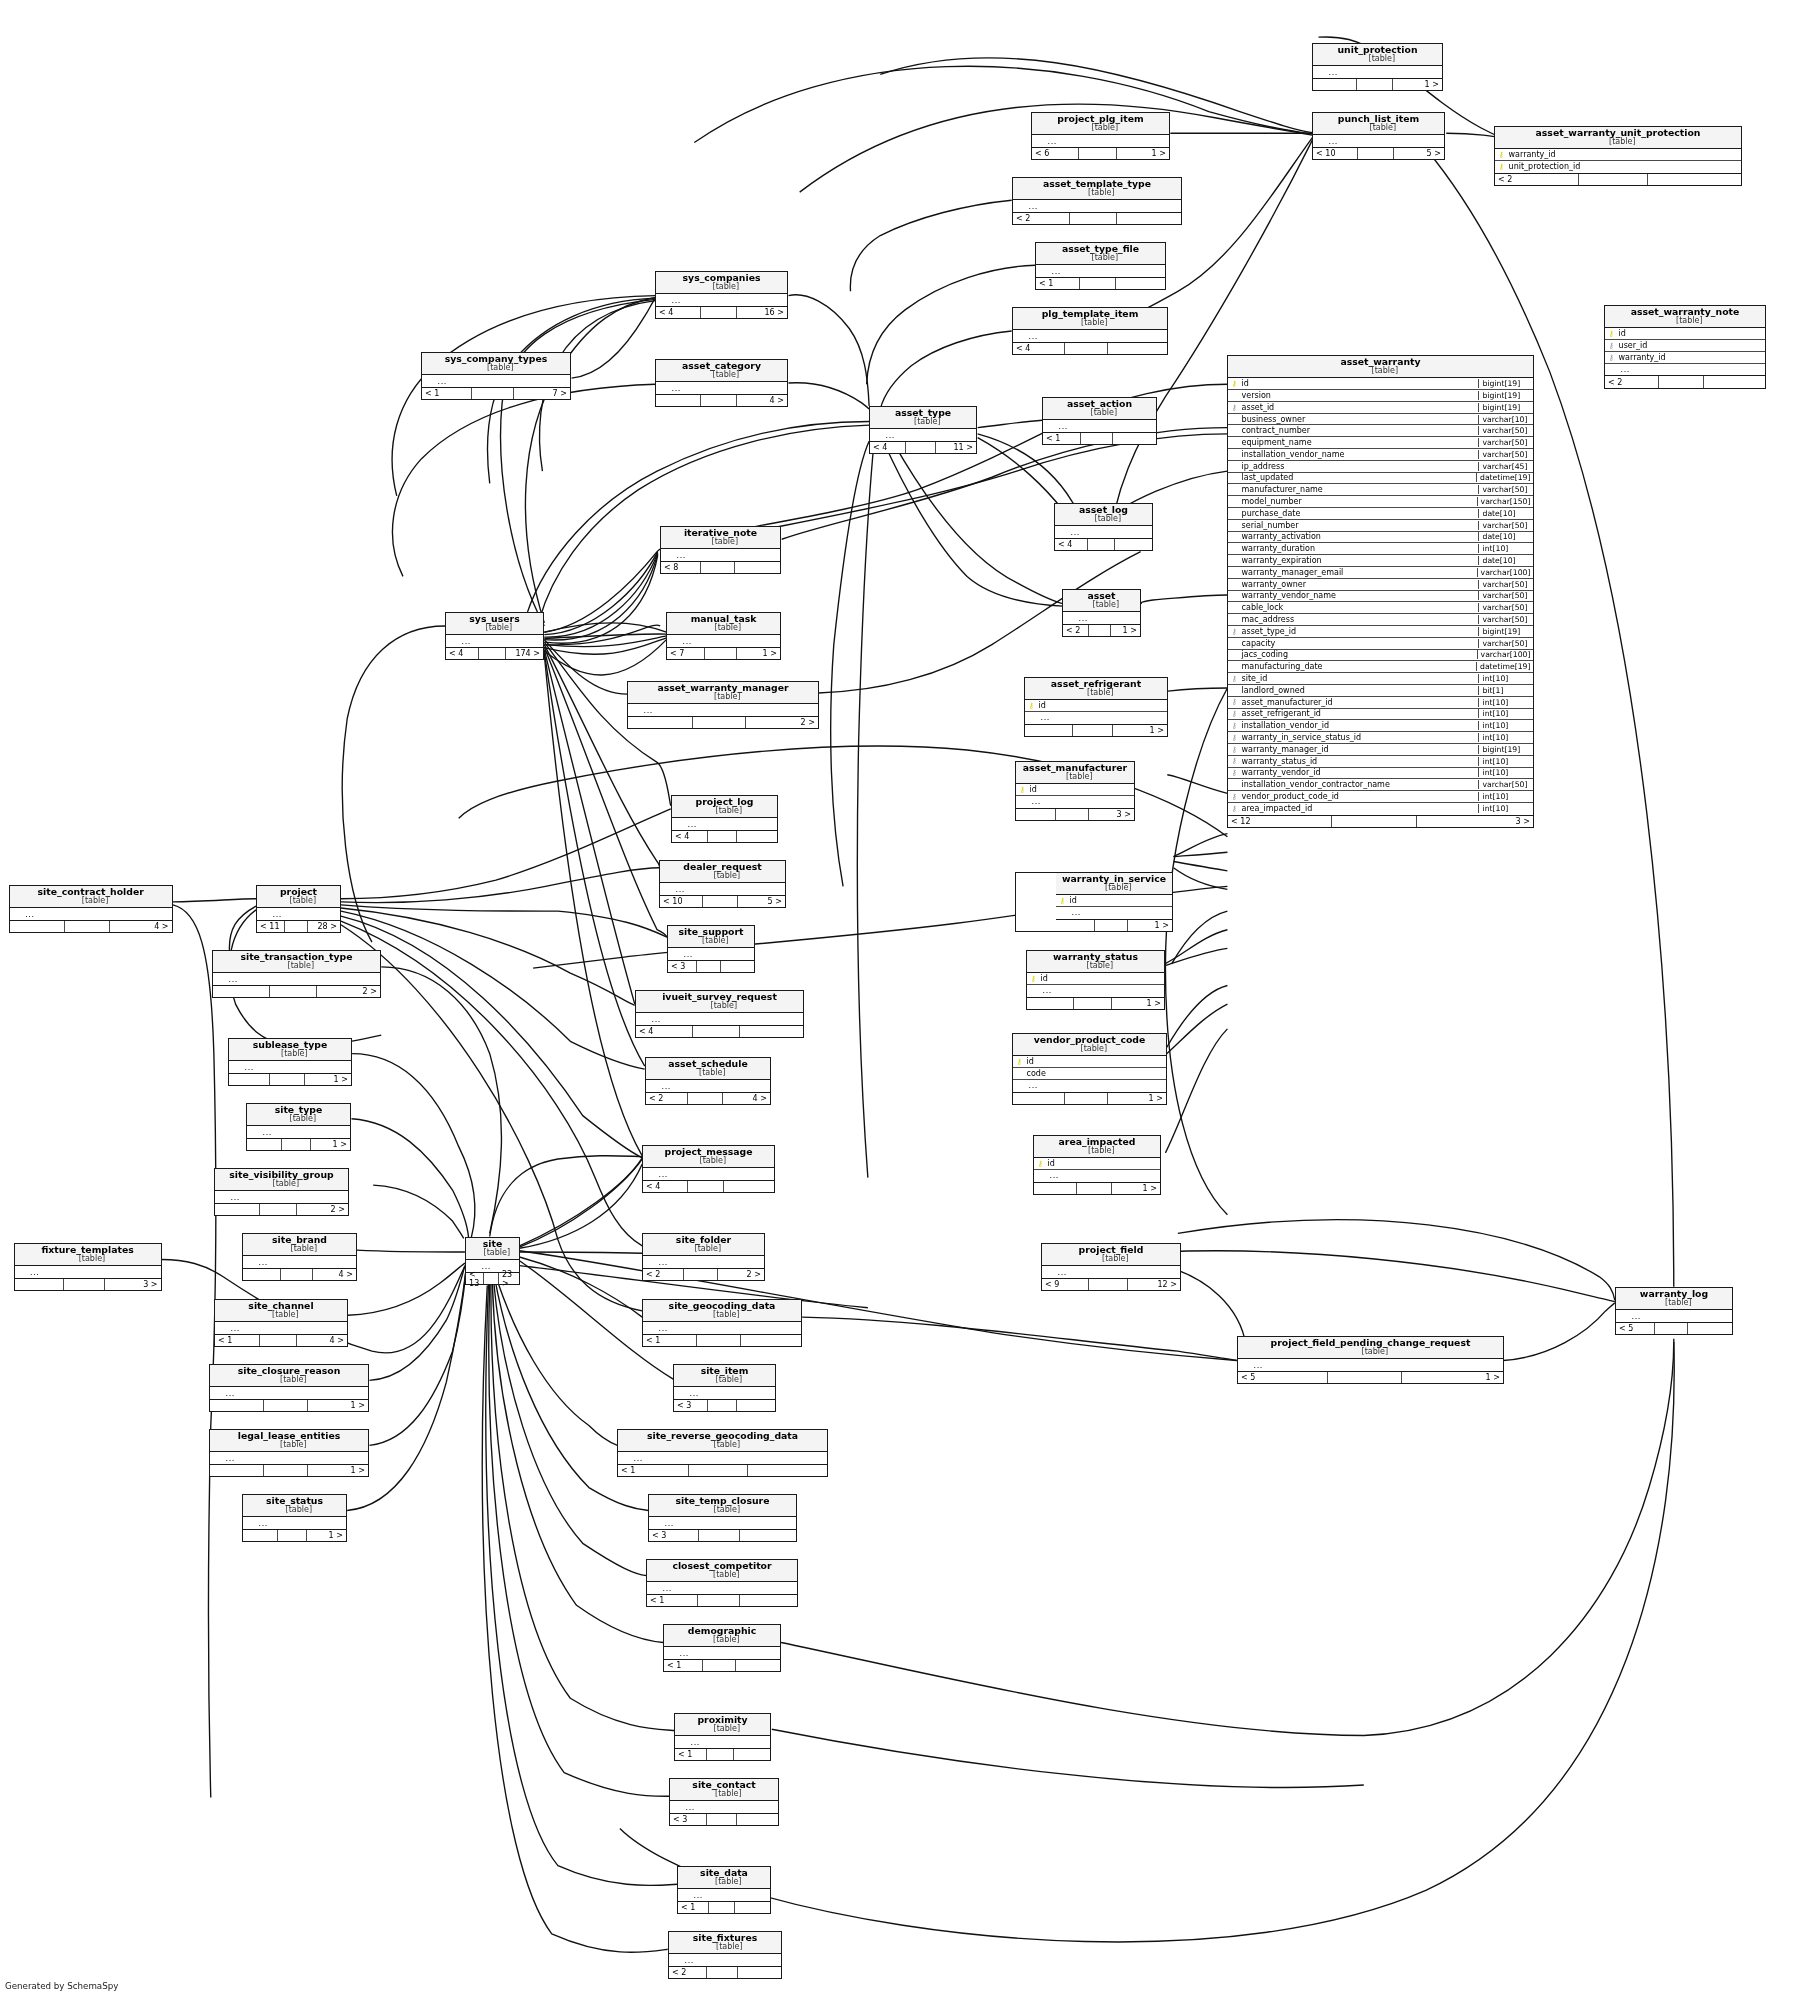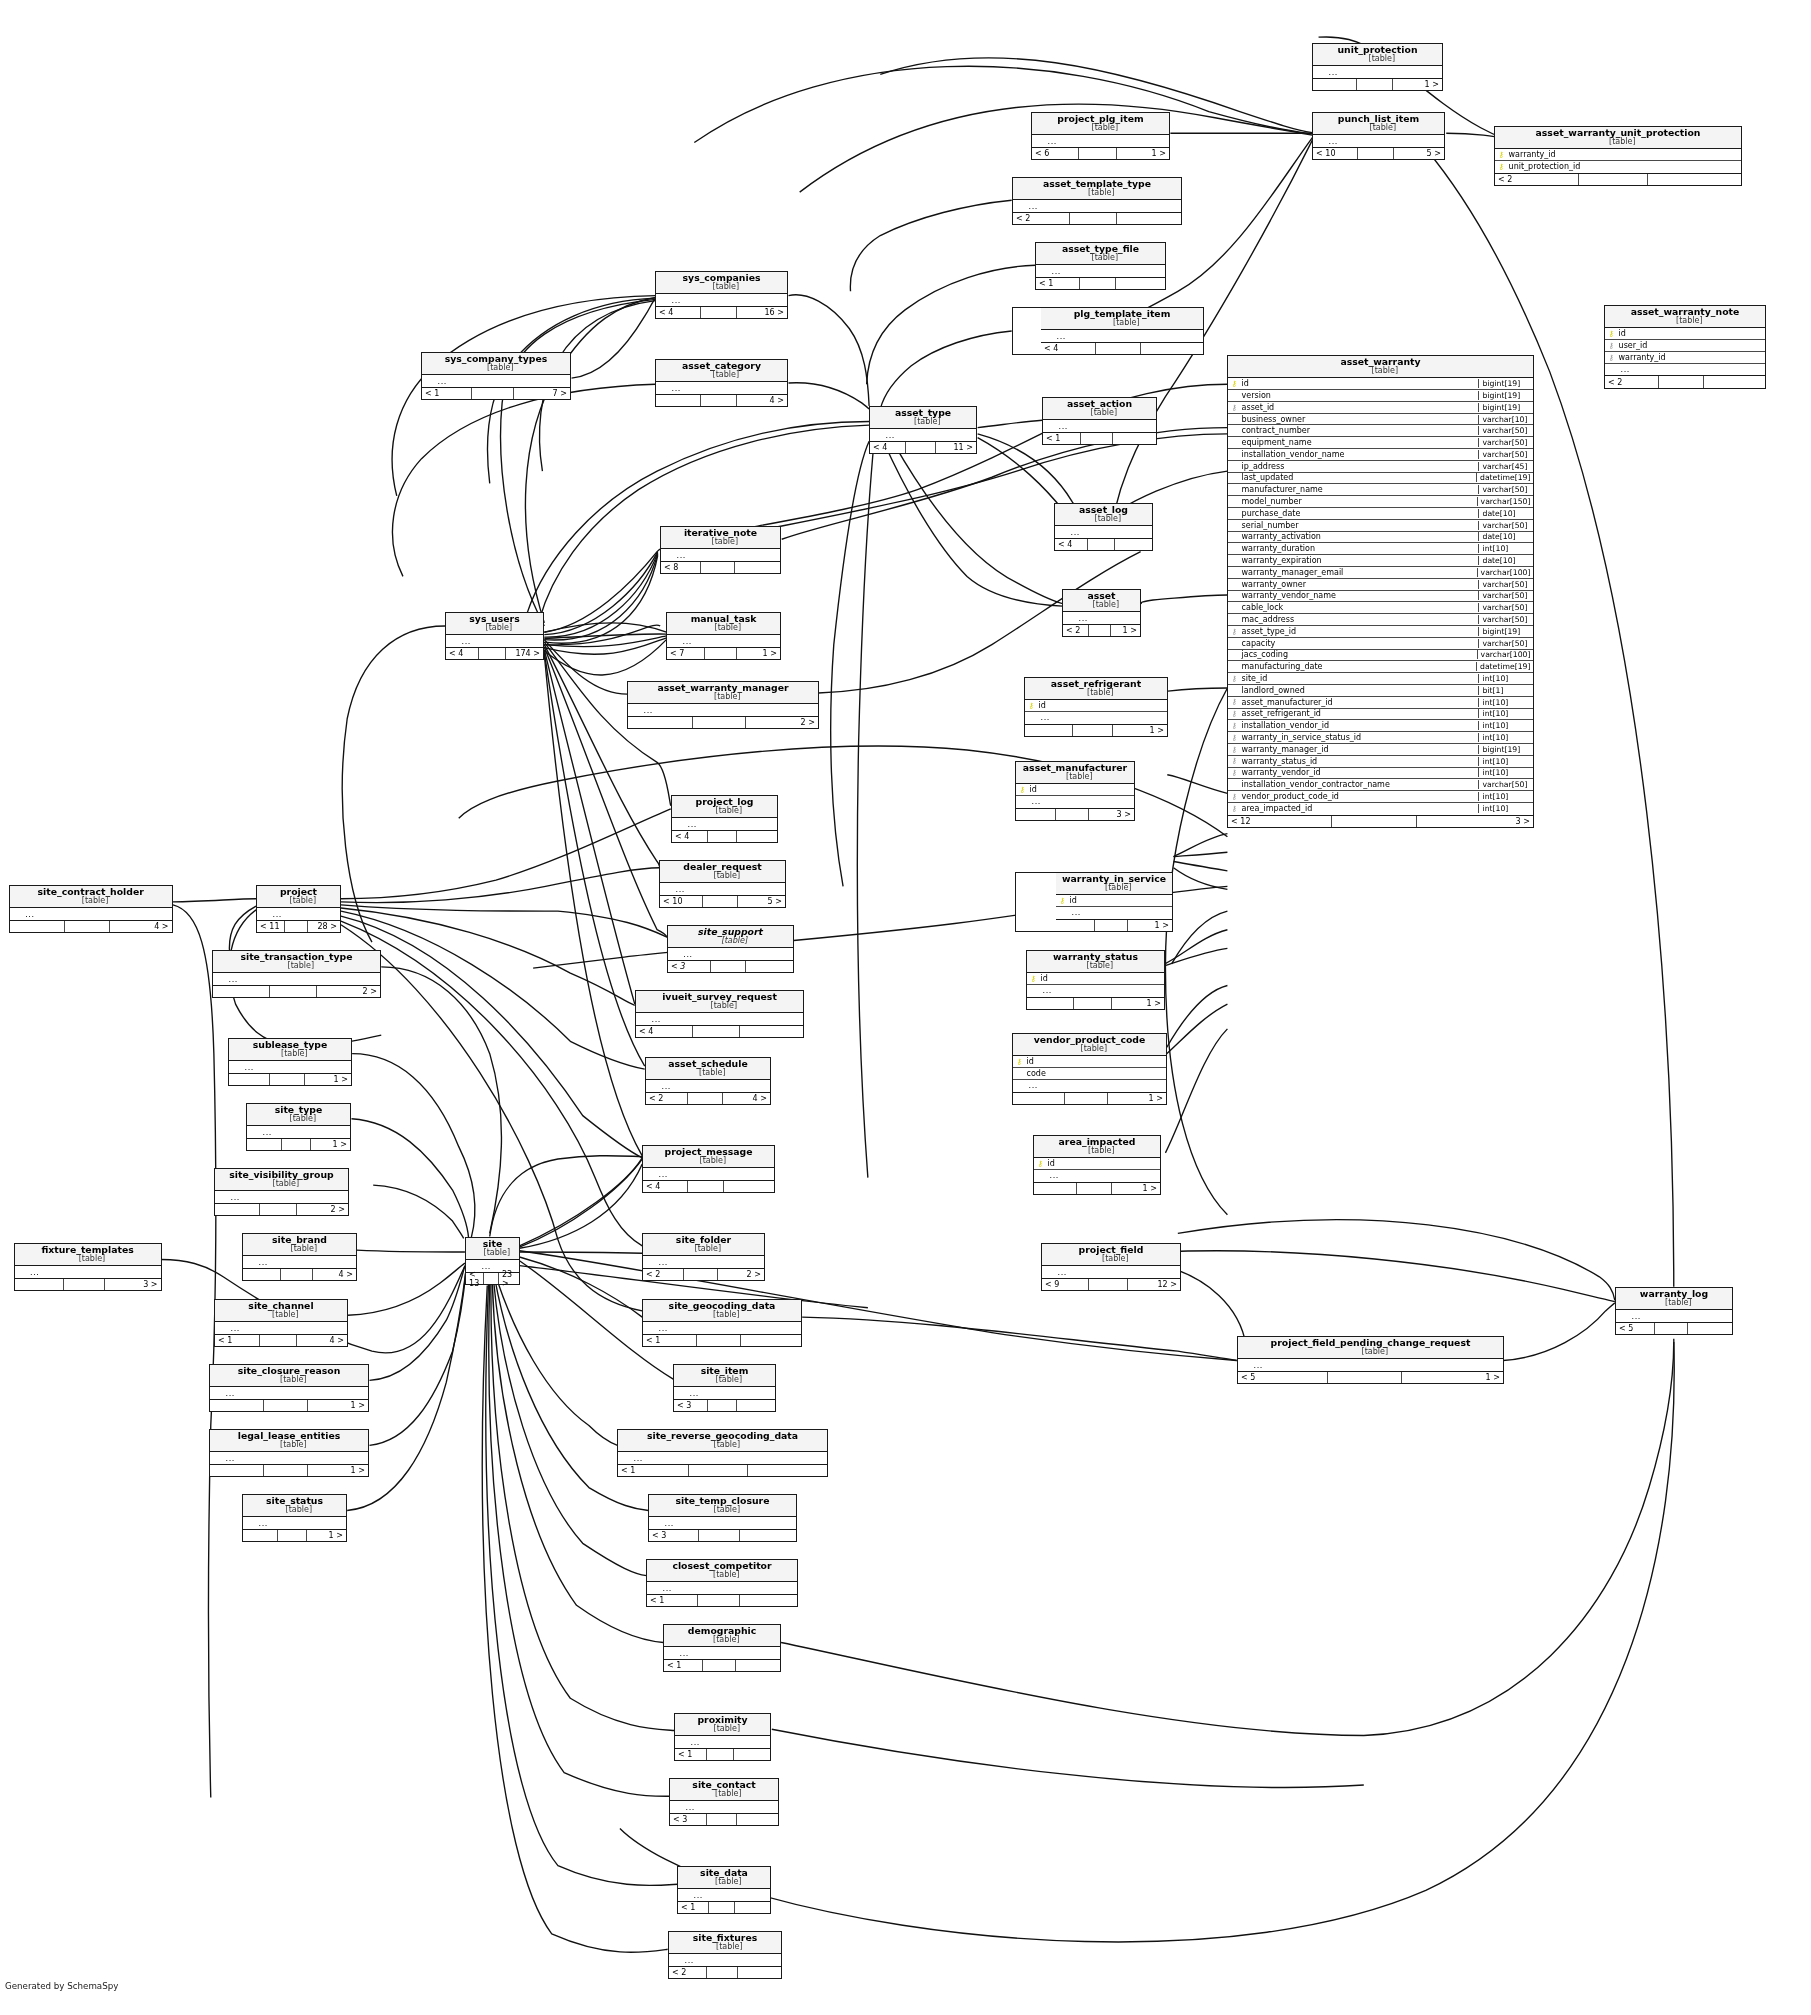--- a/index.html
+++ b/index.html
@@ -281,21 +281,21 @@
             <span class="kc"></span>
             <span class="colnm">...</span>
           </div>
         </div>
         <div class="foot">
           <div class="f1">&lt; 4</div>
           <div class="f2"></div>
           <div class="f3">16 &gt;</div>
         </div>
       </div>
-      <div class="tbl" style="left: 1012px; top: 307px; width: 192px; padding-left: 28px;">
+      <div class="tbl" style="left: 1012px; top: 307px; width: 156px;">
         <div class="hdr">
           <span class="nm">plg_template_item</span>
           <span class="tag">[table]</span>
         </div>
         <div class="rows">
           <div class="row ell">
             <span class="kc"></span>
             <span class="colnm">...</span>
           </div>
         </div>
@@ -826,21 +826,21 @@
             <span class="kc"></span>
             <span class="colnm">...</span>
           </div>
         </div>
         <div class="foot">
           <div class="f1">&lt; 11</div>
           <div class="f2"></div>
           <div class="f3">28 &gt;</div>
         </div>
       </div>
-      <div class="tbl" style="left: 667px; top: 925px; width: 127px; font-style: italic;">
+      <div class="tbl" style="left: 667px; top: 925px; width: 88px;">
         <div class="hdr">
           <span class="nm">site_support</span>
           <span class="tag">[table]</span>
         </div>
         <div class="rows">
           <div class="row ell">
             <span class="kc"></span>
             <span class="colnm">...</span>
           </div>
         </div>

